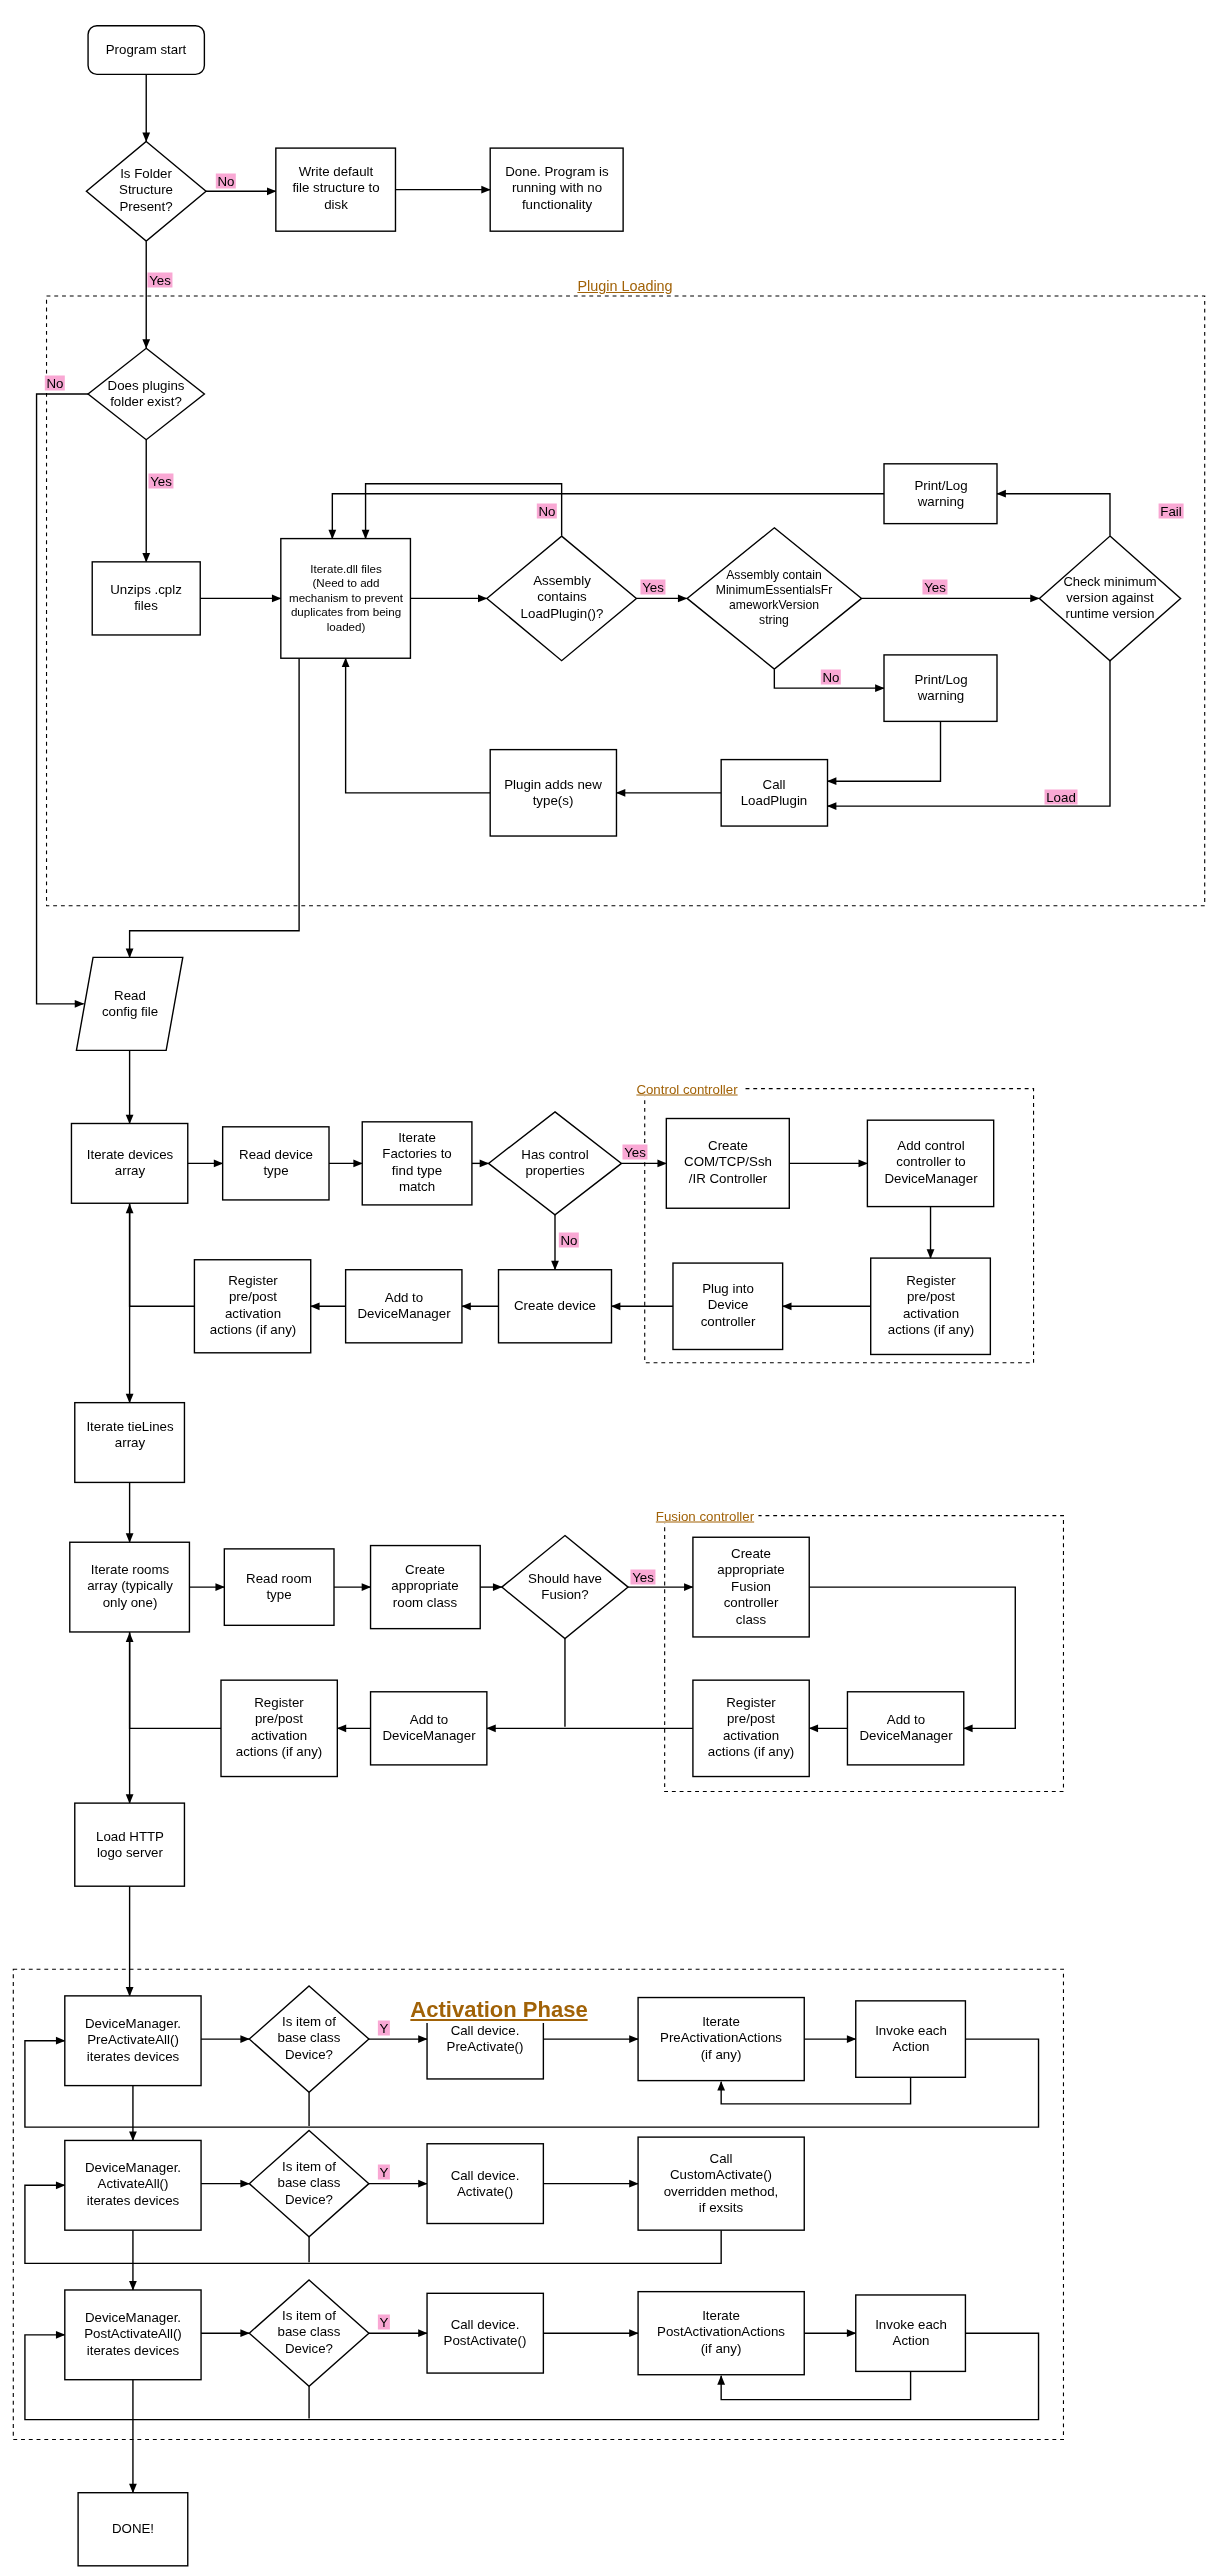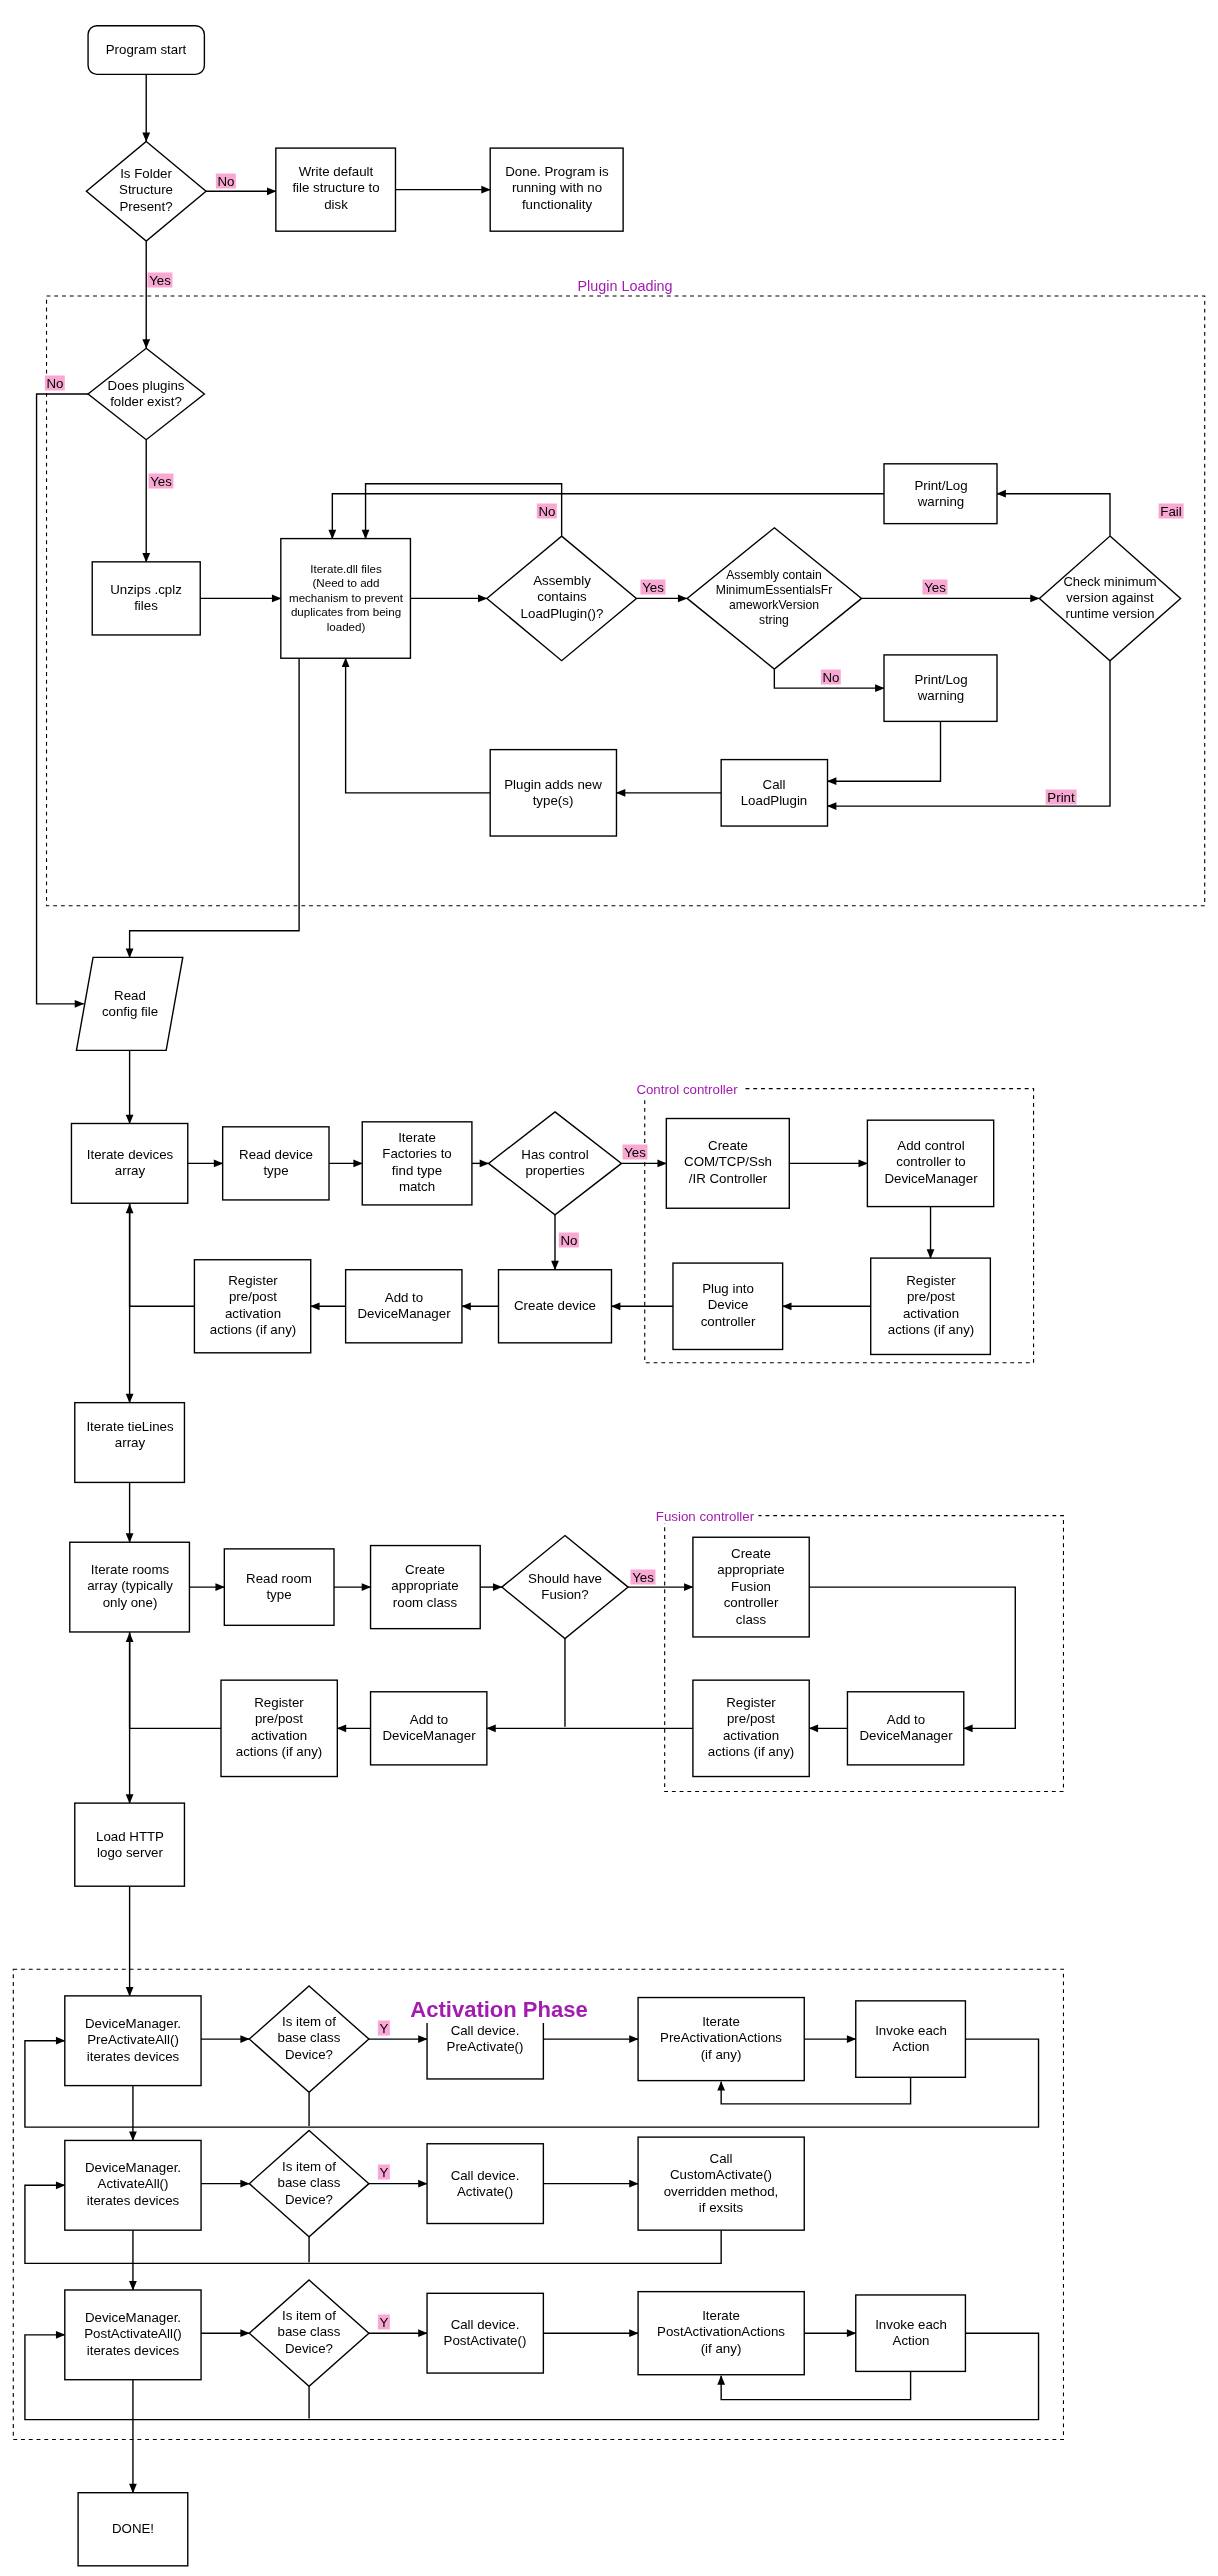--- a/index.html
+++ b/index.html
@@ -33,21 +33,22 @@
     background: #f9a8d4;
     padding: 0 1.7px;
     color: #000;
   }
   .group-label {
     position: absolute;
     transform: translate(-50%, -50%);
     background: #ffffff;
     padding: 0 4.4px;
     white-space: nowrap;
-    color: #a21caf;
+    color: #a16207;
+    text-decoration: underline;
   }
   .group-label.bold { font-weight: bold; margin-top: 40px; }
 </style>
 </head>
 <body>
 
 <div id="canvas">
   <svg id="diagram-svg" xmlns="http://www.w3.org/2000/svg" width="1218" height="2576" viewBox="0 0 2199 4650">
       <defs>
         <marker id="arrow" viewBox="0 0 20 20" refX="17" refY="10" markerWidth="20" markerHeight="20" markerUnits="userSpaceOnUse" orient="auto">
@@ -321,21 +322,21 @@
       <div class="node-label" style="left: 133px; top: 2529px; width: 103px; font-size: 13.3px;">DONE!</div>
       <div class="edge-label" style="left: 226px; top: 181px;">No</div>
       <div class="edge-label" style="left: 160px; top: 280px;">Yes</div>
       <div class="edge-label" style="left: 55px; top: 383px;">No</div>
       <div class="edge-label" style="left: 161px; top: 481px;">Yes</div>
       <div class="edge-label" style="left: 653px; top: 587px;">Yes</div>
       <div class="edge-label" style="left: 935px; top: 587px;">Yes</div>
       <div class="edge-label" style="left: 1127px; top: 511px; margin-left: 44px;">Fail</div>
       <div class="edge-label" style="left: 547px; top: 511px;">No</div>
       <div class="edge-label" style="left: 831px; top: 677px;">No</div>
-      <div class="edge-label" style="left: 1061px; top: 797px;">Print</div>
+      <div class="edge-label" style="left: 1061px; top: 797px;">Load</div>
       <div class="edge-label" style="left: 635px; top: 1152px;">Yes</div>
       <div class="edge-label" style="left: 569px; top: 1240px;">No</div>
       <div class="edge-label" style="left: 643px; top: 1577px;">Yes</div>
       <div class="edge-label" style="left: 384px; top: 2028px;">Y</div>
       <div class="edge-label" style="left: 384px; top: 2172px;">Y</div>
       <div class="edge-label" style="left: 384px; top: 2322px;">Y</div>
       <div class="group-label" style="left: 625px; top: 286px; font-size: 14.4px;">Plugin Loading</div>
       <div class="group-label" style="left: 687px; top: 1089px; font-size: 13.3px;">Control controller</div>
       <div class="group-label" style="left: 705px; top: 1516px; font-size: 13.3px;">Fusion controller</div>
       <div class="group-label bold" style="left: 499px; top: 1970px; font-size: 22px;">Activation Phase</div>

